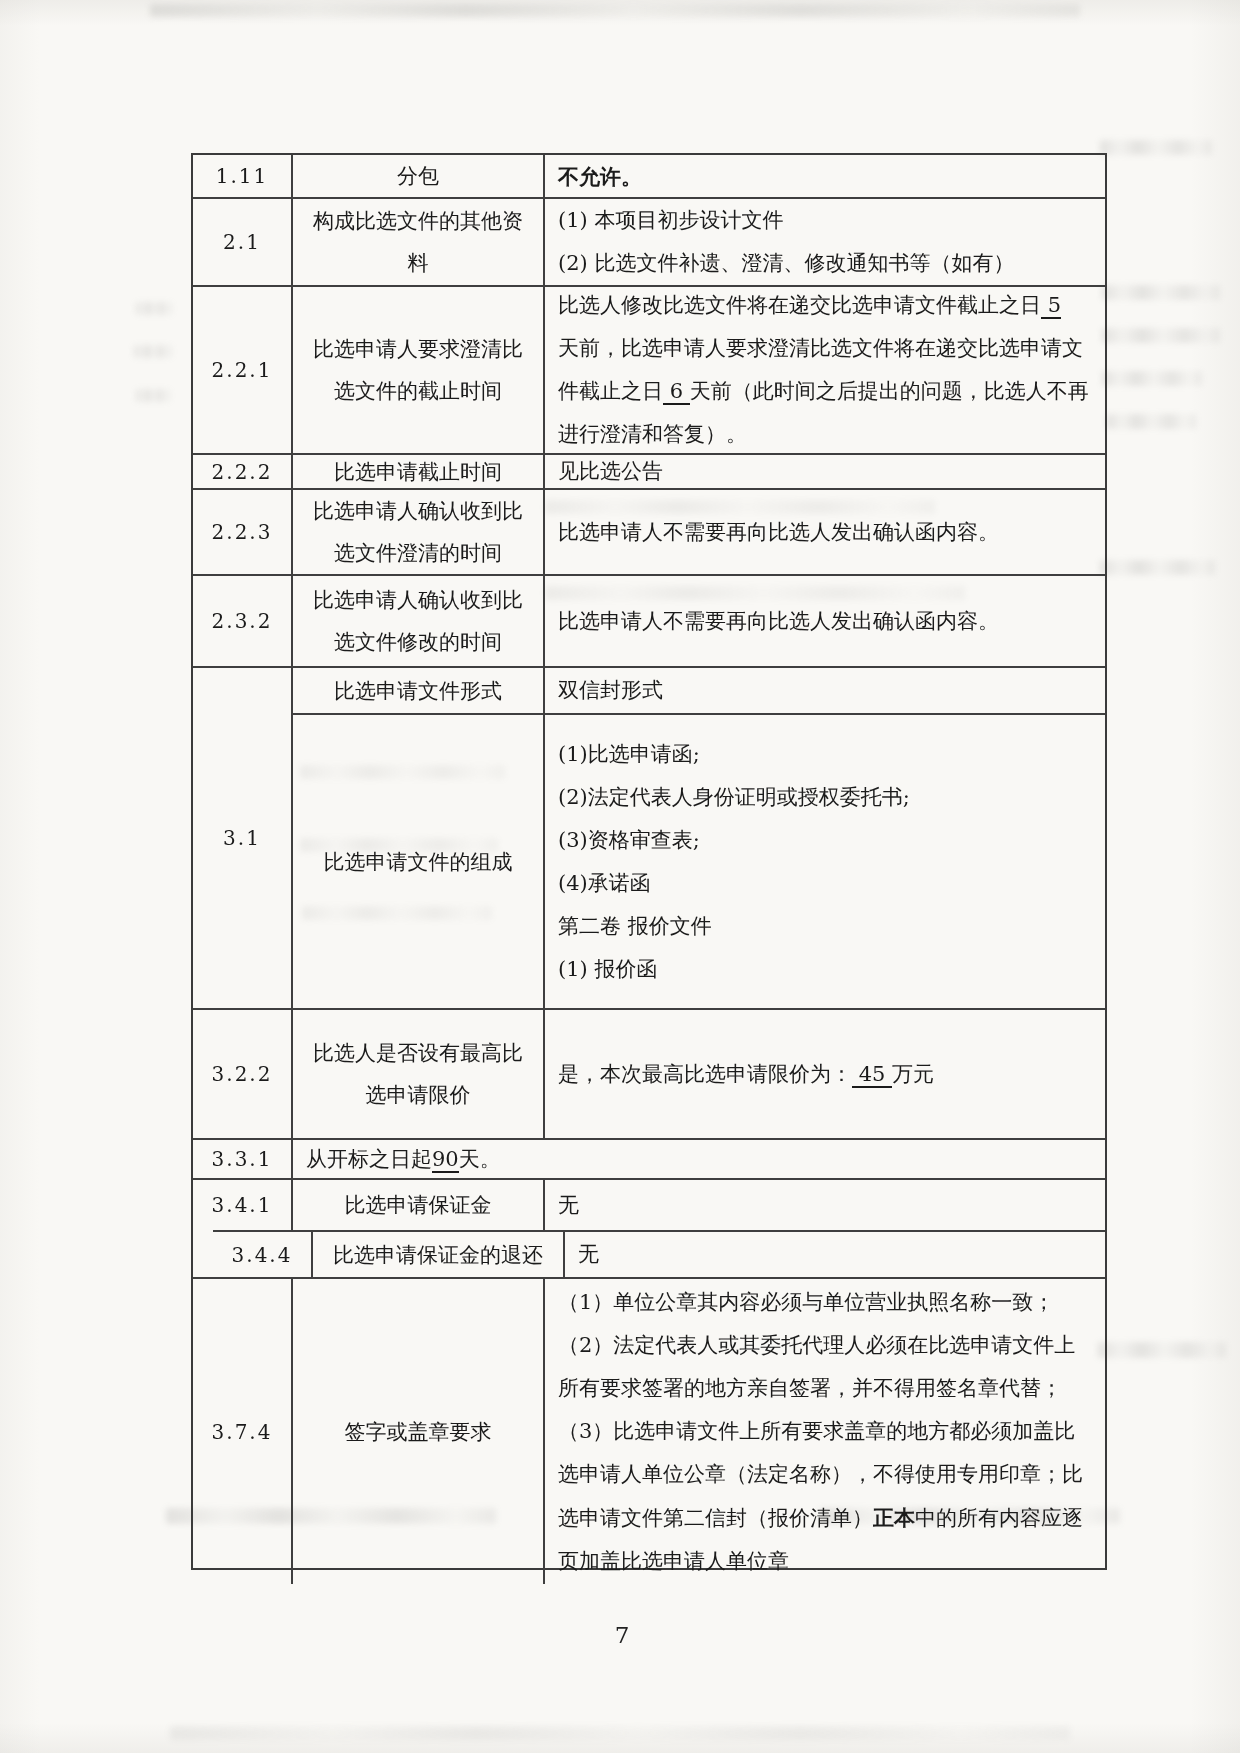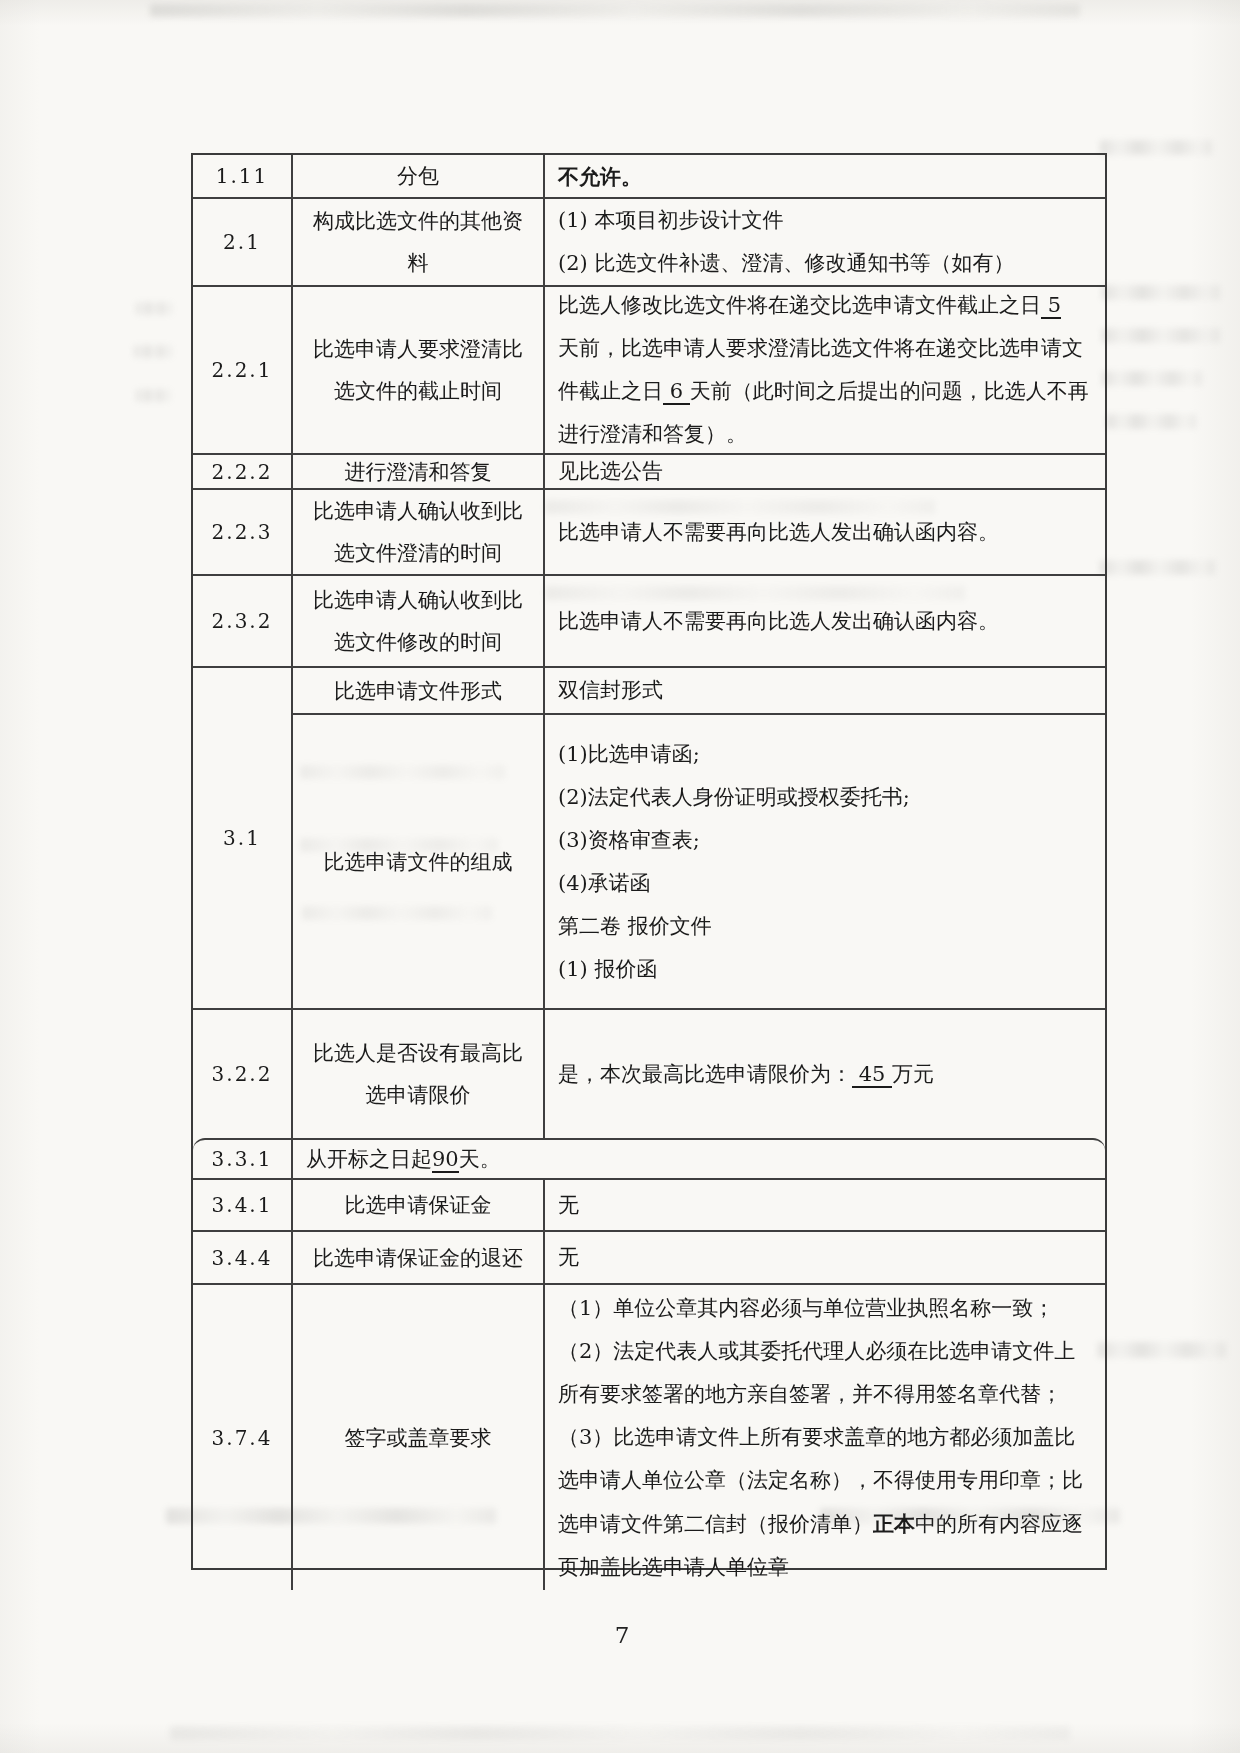--- a/index.html
+++ b/index.html
@@ -138,21 +138,21 @@
         <div class="cline"><span>件截止之日</span><span class="uline"> 6 </span><span>天前（此时间之后提出的问题，比选人不再</span></div>
         <div class="cline">进行澄清和答复）。</div>
       </div>
     </div>
 
     <div class="row" style="height:35px;">
       <div class="cell num">
           <span>2.2.2</span>
         </div>
       <div class="cell label">
-          <div>进行澄清和答复</div>
+          <div>比选申请截止时间</div>
         </div>
       <div class="cell content">
         <div class="cline">见比选公告</div>
       </div>
     </div>
 
     <div class="row" style="height:86px;">
       <div class="cell num">
           <span>2.2.3</span>
         </div>
@@ -213,42 +213,42 @@
         </div>
       <div class="cell label">
         <div>比选人是否设有最高比</div>
         <div>选申请限价</div>
       </div>
       <div class="cell content">
         <div class="cline"><span>是，本次最高比选申请限价为：</span><span class="uline"> 45 </span><span>万元</span></div>
       </div>
     </div>
 
-    <div class="row" style="height:40px;border-radius:12px;">
+    <div class="row" style="height:40px;">
       <div class="cell num">
           <span>3.3.1</span>
         </div>
       <div class="cell content">
         <div class="cline"><span>从开标之日起</span><span class="uline">90</span><span>天。</span></div>
       </div>
     </div>
 
     <div class="row" style="height:52px;justify-content:flex-end;">
       <div class="cell num">
           <span>3.4.1</span>
         </div>
       <div class="cell label">
           <div>比选申请保证金</div>
         </div>
       <div class="cell content">
         <div class="cline">无</div>
       </div>
     </div>
 
-    <div class="row" style="height:53px;">
+    <div class="row" style="height:47px;margin-left:20px;">
       <div class="cell num">
           <span>3.4.4</span>
         </div>
       <div class="cell label">
           <div>比选申请保证金的退还</div>
         </div>
       <div class="cell content">
         <div class="cline">无</div>
       </div>
     </div>

